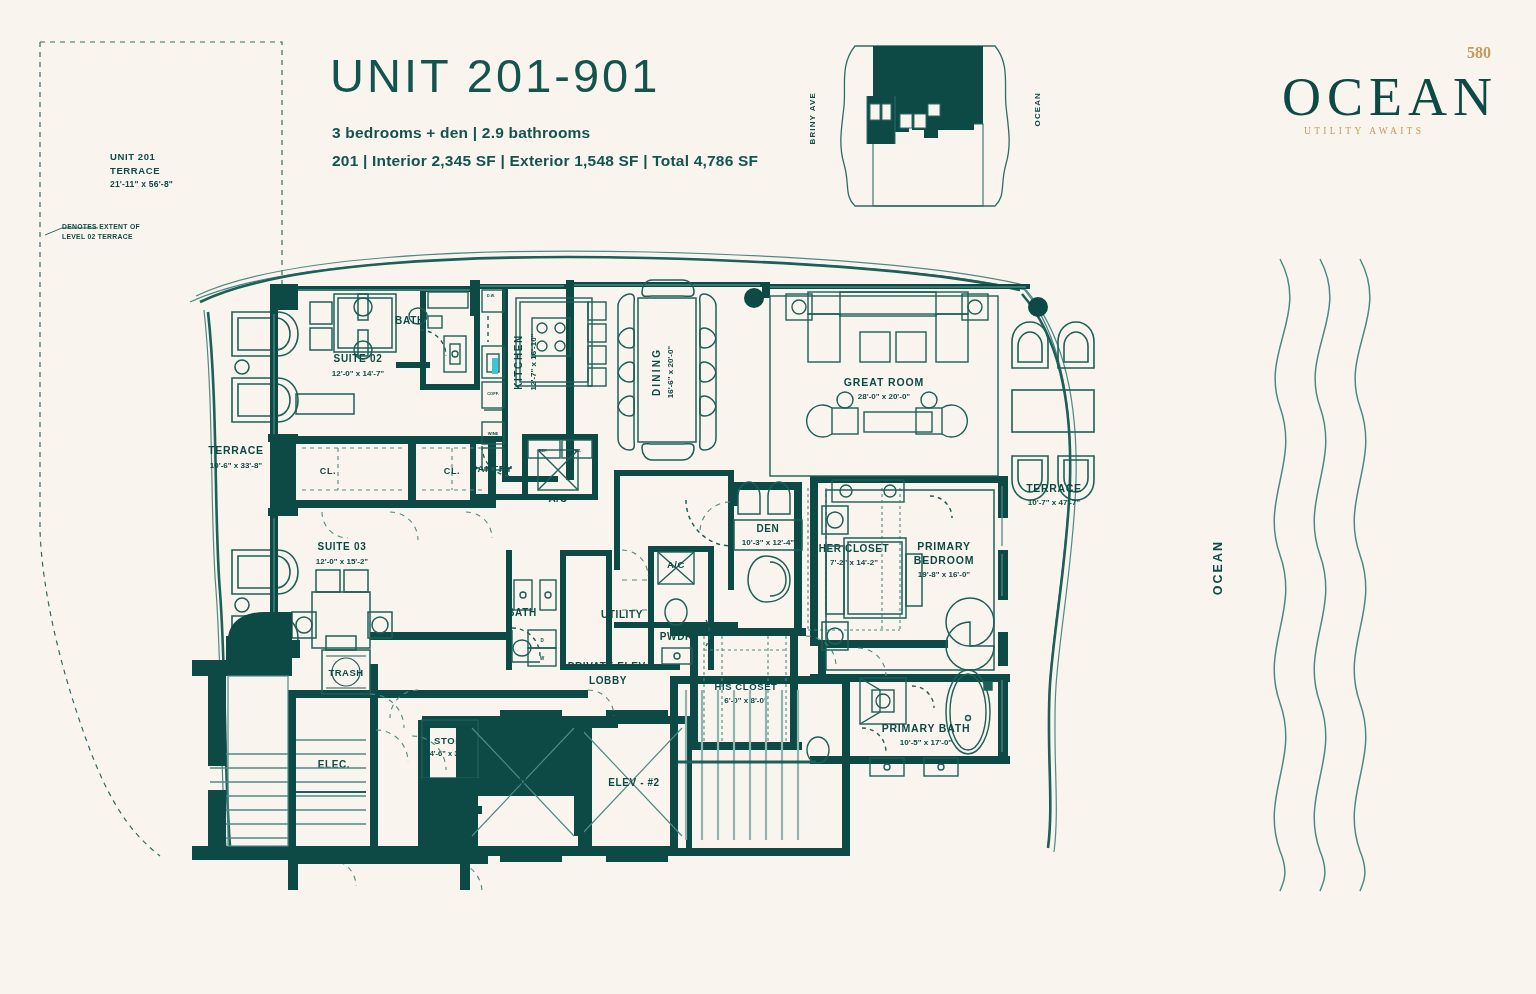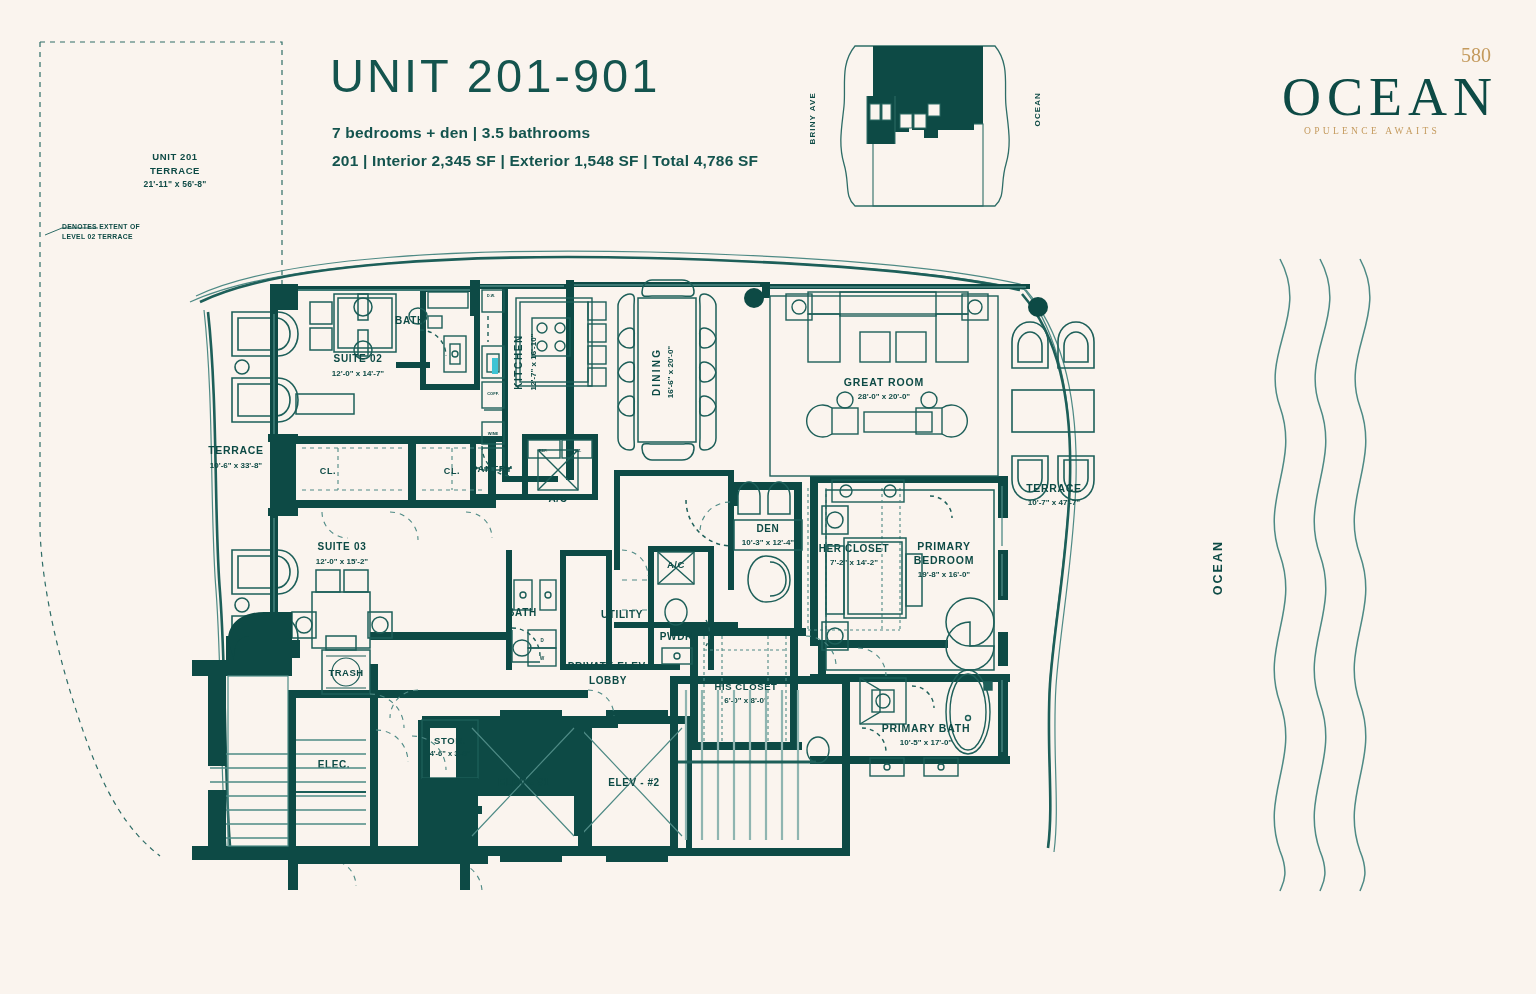--- a/index.html
+++ b/index.html
@@ -42,42 +42,43 @@
   
   .logo-wrap{position:absolute;left:1282px;top:40px;width:215px;height:110px;}
   .logo-ocean{
     position:absolute;left:0;top:26px;
     font-size:54px;letter-spacing:6px;font-weight:400;
     color:var(--ink);
     font-family:"Liberation Serif",serif;
   }
   .logo-580{
     position:absolute;right:6px;top:4px;
-    font-size:20px;color:var(--gold);
+    font-size:16px;color:var(--gold);
     font-family:"Liberation Serif",serif;
+    font-weight:bold;
   }
   .logo-tag{
     position:absolute;left:22px;top:86px;
     font-size:9.5px;letter-spacing:3.3px;color:var(--gold);
     font-family:"Liberation Serif",serif;
   }
 
   
   .keyplan{position:absolute;left:800px;top:34px;width:250px;height:180px;}
   .kp-lbl{
     position:absolute;font-size:8px;font-weight:700;letter-spacing:1.1px;
     color:var(--ink);writing-mode:vertical-rl;
   }
   .kp-briny{left:8px;top:58px;transform:rotate(180deg);}
   .kp-ocean{right:8px;top:58px;transform:rotate(180deg);}
 
   
   .terr-note{
     position:absolute;left:110px;top:150px;width:130px;
-    text-align:center;font-size:9.5px;font-weight:700;
+    text-align:left;font-size:9.5px;font-weight:700;
     letter-spacing:.6px;line-height:1.45;color:var(--ink);
   }
   .terr-dim{font-weight:600;font-size:8.5px;letter-spacing:.2px;}
   .denote{
     position:absolute;left:62px;top:222px;width:110px;
     font-size:6.8px;font-weight:700;letter-spacing:.3px;line-height:1.5;
     color:var(--ink);
   }
 
   
@@ -99,27 +100,27 @@
     font-weight:600;fill:var(--ink);
     text-anchor:middle;
   }
 </style>
 </head>
 <body>
 
 <div class="page">
 
   <div class="hdr-title">UNIT 201-901</div>
-  <div class="hdr-sub hs1">7 bedrooms + den | 3.5 bathrooms</div>
+  <div class="hdr-sub hs1">3 bedrooms + den | 2.9 bathrooms</div>
   <div class="hdr-sub hs2">201 | Interior 2,345 SF | Exterior 1,548 SF | Total 4,786 SF</div>
 
   <div class="logo-wrap">
     <div class="logo-580">580</div>
     <div class="logo-ocean">OCEAN</div>
-    <div class="logo-tag">OPULENCE AWAITS</div>
+    <div class="logo-tag">UTILITY AWAITS</div>
   </div>
 
   <div class="keyplan">
     <div class="kp-lbl kp-briny">BRINY AVE</div>
     <div class="kp-lbl kp-ocean">OCEAN</div>
     <svg width="250" height="180" viewBox="0 0 250 180">
       <g fill="none" stroke="#2e6d67" stroke-width="1.3">
         <path d="M55 12 C40 30 46 52 44 72 C42 92 38 110 44 130 C50 150 44 162 55 172
                  L195 172 C206 162 200 150 206 130 C212 110 208 92 206 72 C204 52 210 30 195 12 Z"></path>
       </g>

